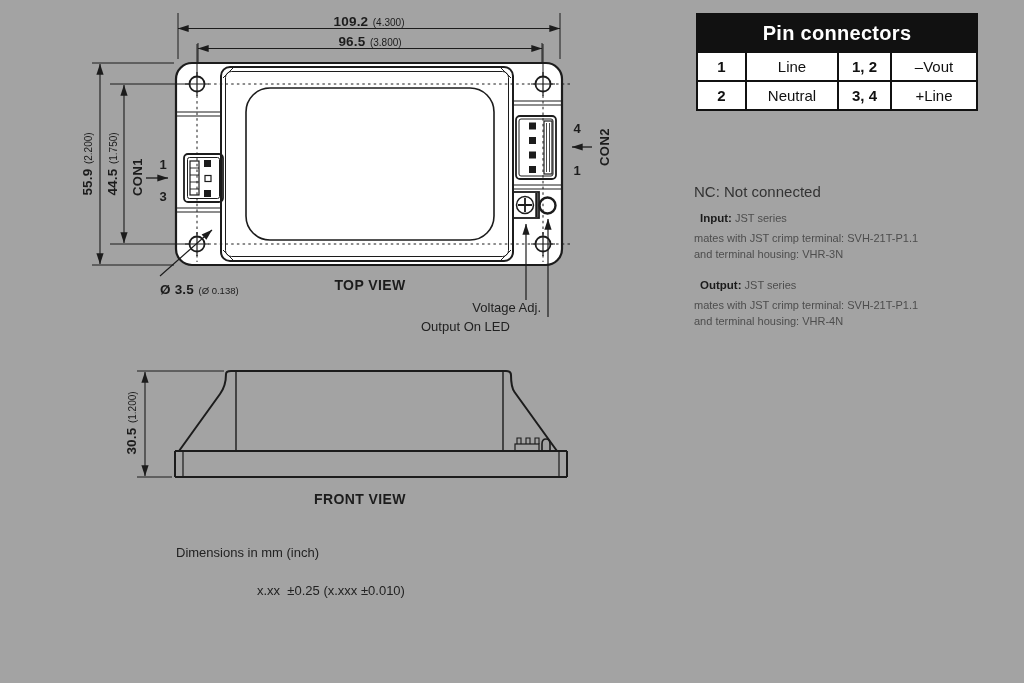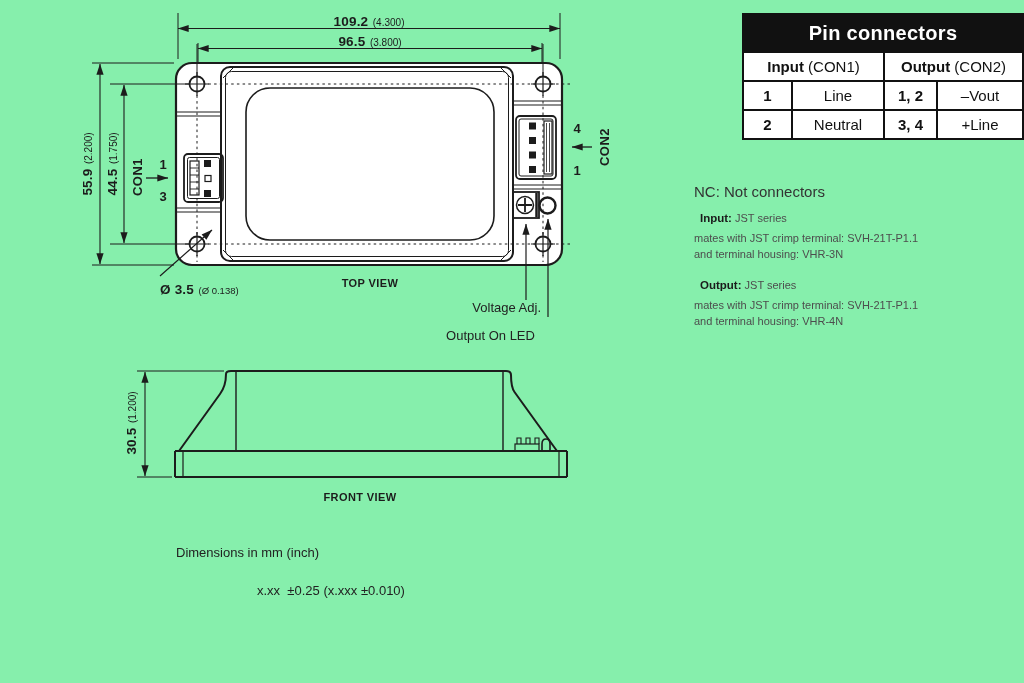--- a/index.html
+++ b/index.html
@@ -1,38 +1,38 @@
 <!DOCTYPE html>
 <html><head>
 <meta charset="utf-8">
 <style>
   html,body{margin:0;padding:0;background:#ffffff;}
   .canvas{
-    position:relative;width:1024px;height:683px;background:#86efac;overflow:hidden;
+    position:relative;width:1024px;height:683px;background:#a3a3a3;overflow:hidden;
     font-family:"Liberation Sans", sans-serif;color:#1c1c1c;
   }
   .canvas svg{position:absolute;left:0;top:0;}
   .abs{position:absolute;white-space:nowrap;}
   .ctr{transform:translateX(-50%);text-align:center;}
   .rot{transform:translate(-50%,-50%) rotate(-90deg);}
   .dim .mm{font-size:13.5px;font-weight:600;letter-spacing:.2px;}
   .dim .in{font-size:10px;font-weight:400;}
-  .caption{font-size:11px;font-weight:600;letter-spacing:.4px;}
+  .caption{font-size:14px;font-weight:600;letter-spacing:.4px;}
   .pin-digit{font-size:13px;font-weight:600;}
   .conlabel{font-size:13px;font-weight:600;letter-spacing:.5px;}
   .callout{font-size:13px;font-weight:400;color:#222;}
   .note{font-size:13px;color:#222;white-space:pre;text-align:right;}
   .nc{font-size:15px;color:#333;}
   .para{font-size:11px;color:#4d4d4d;}
   .para b{font-size:11.5px;color:#1b1b1b;font-weight:700;padding-left:6px;}
 
   table.pins{
     position:absolute;left:696px;top:13px;width:280px;
     border-collapse:collapse;table-layout:fixed;
-    font-size:15px;color:#111;text-align:center;margin-left:46px;
+    font-size:15px;color:#111;text-align:center;
   }
   table.pins td{border:2px solid #111;padding:0;height:27px;background:#fff;}
   table.pins td.title{
     background:#111;color:#fff;font-weight:700;font-size:20px;height:36px;letter-spacing:.3px;
   }
   table.pins .b{font-weight:700;}
 </style>
 </head>
 <body>
 
@@ -165,62 +165,58 @@
   <div class="abs ctr pin-digit" style="left:163px;top:189px;">3</div>
   <div class="abs rot conlabel" style="left:604px;top:147px;">CON2</div>
   <div class="abs ctr pin-digit" style="left:577px;top:121px;">4</div>
   <div class="abs ctr pin-digit" style="left:577px;top:163px;">1</div>
   <div class="abs dim" style="left:132px;top:280px;margin-left:28px;">
     <span class="mm">Ø 3.5</span>
     <span class="in" style="font-size:9.5px;">(Ø 0.138)</span>
   </div>
   <div class="abs ctr caption" style="left:370px;top:277px;">TOP VIEW</div>
   <div class="abs callout" style="left:421px;top:300px;width:120px;text-align:right;">Voltage Adj.</div>
-  <div class="abs callout" style="left:421px;top:319px;width:139px;text-align:center;margin-top:9px;">Output On LED</div>
+  <div class="abs callout" style="left:421px;top:319px;width:139px;text-align:left;">Output On LED</div>
 
   <div class="abs rot dim" style="left:131px;top:423px;">
     <span class="mm">30.5</span>
     <span class="in">(1.200)</span>
   </div>
   <div class="abs ctr caption" style="left:360px;top:491px;">FRONT VIEW</div>
 
   <div class="abs note" style="left:176px;top:545px;">Dimensions in mm (inch)</div>
   <div class="abs note" style="left:257px;top:583px;">x.xx  ±0.25 (x.xxx ±0.010)</div>
 
   <table class="pins">
     <colgroup>
         <col style="width:49px">
         <col style="width:92px">
         <col style="width:53px">
         <col style="width:86px">
       </colgroup>
     <tbody>
         <tr>
       <td colspan="4" class="title">Pin connectors</td>
-    </tr>
-    <tr>
-      <td colspan="2"><span class="b">Input</span><span> (CON1)</span></td>
-      <td colspan="2"><span class="b">Output</span><span> (CON2)</span></td>
     </tr>
     <tr>
       <td class="b">1</td>
       <td>Line</td>
       <td class="b">1, 2</td>
       <td>–Vout</td>
     </tr>
     <tr>
       <td class="b">2</td>
       <td>Neutral</td>
       <td class="b">3, 4</td>
       <td>+Line</td>
     </tr>
   </tbody>
     </table>
 
-  <div class="abs nc" style="left:694px;top:183px;">NC: Not connectors</div>
+  <div class="abs nc" style="left:694px;top:183px;">NC: Not connected</div>
 
   <div class="abs para" style="left:694px;top:212px;"><b>Input:</b><span> JST series</span></div>
   <div class="abs para" style="left:694px;top:232px;">mates with JST crimp terminal: SVH-21T-P1.1</div>
   <div class="abs para" style="left:694px;top:248px;">and terminal housing: VHR-3N</div>
 
   <div class="abs para" style="left:694px;top:279px;"><b>Output:</b><span> JST series</span></div>
   <div class="abs para" style="left:694px;top:299px;">mates with JST crimp terminal: SVH-21T-P1.1</div>
   <div class="abs para" style="left:694px;top:315px;">and terminal housing: VHR-4N</div>
 
 </div>

